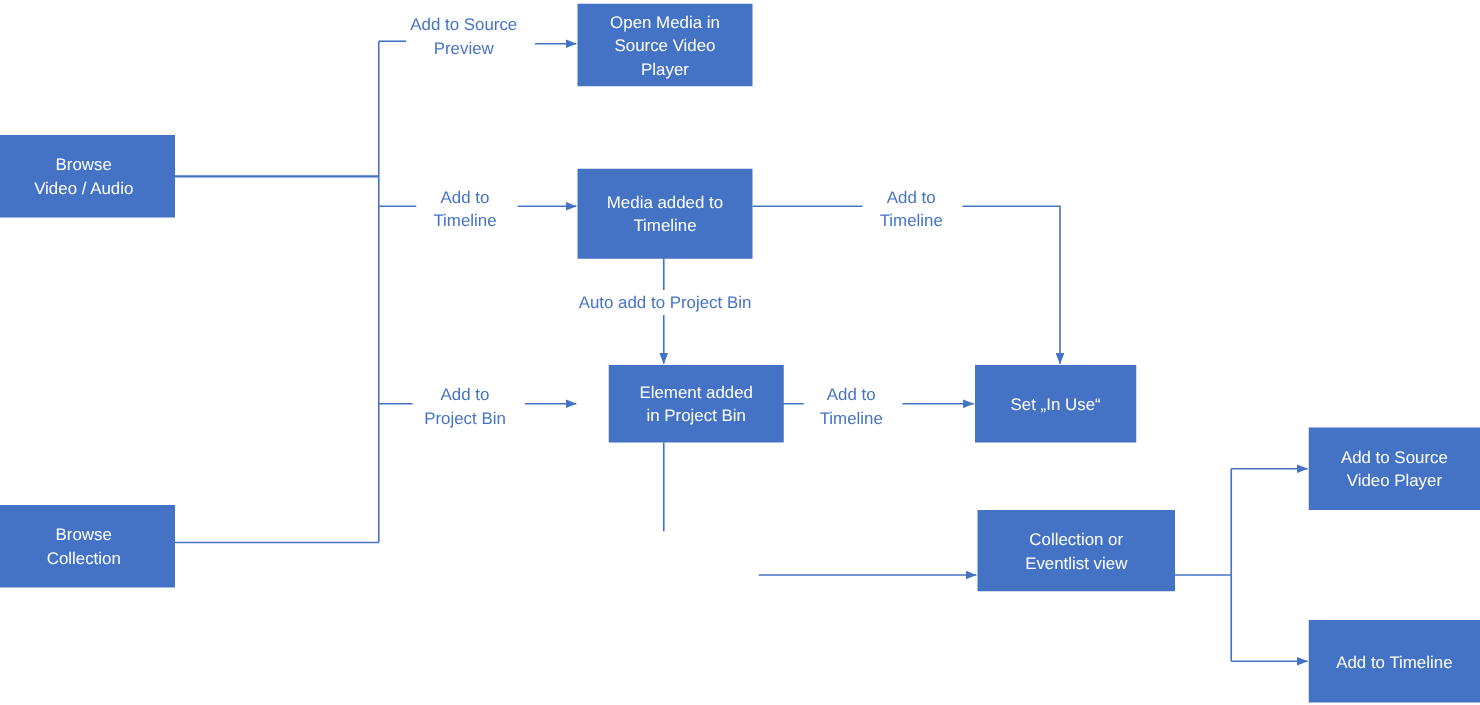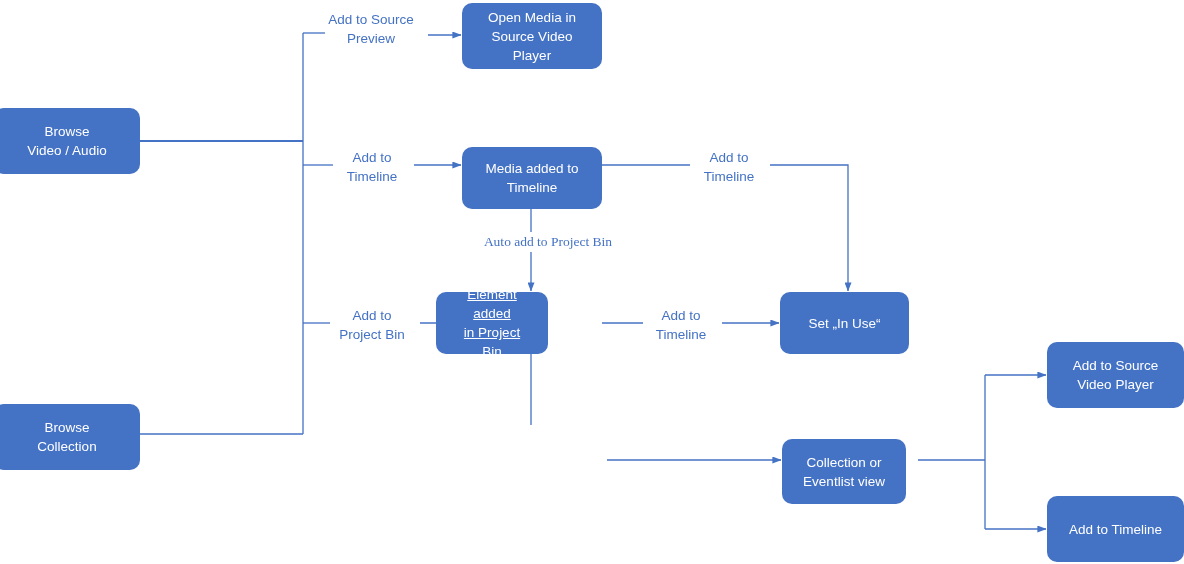--- a/index.html
+++ b/index.html
@@ -11,21 +11,21 @@
     position: relative;
     width: 1184px;
     height: 564px;
     background: #ffffff;
     overflow: hidden;
     font-family: "Liberation Sans", sans-serif;
   }
   .node {
     position: absolute;
     background: #4472C4;
-    border-radius: 10px;
+    border-radius: 0;
     color: #ffffff;
     font-size: 13.5px;
     line-height: 19px;
     display: flex;
     align-items: center;
     justify-content: center;
     text-align: center;
     box-sizing: border-box;
     padding: 2px 20px;
     white-space: pre-line;
@@ -100,36 +100,36 @@
     </g>
   </svg>
 
   <div class="node" style="left:-6px;  top:108px; width:146px; height:66px;">Browse
 Video / Audio</div>
   <div class="node" style="left:-6px;  top:404px; width:146px; height:66px;">Browse
 Collection</div>
   <div class="node" style="left:462px; top:3px;   width:140px; height:66px;">Open Media in
 Source Video
 Player</div>
-  <div class="node" style="left:462px; top:135px; width:140px; height:62px;margin-top:12px;">Media added to
+  <div class="node" style="left:462px; top:135px; width:140px; height:72px;">Media added to
 Timeline</div>
-  <div class="node" style="left:436px; top:292px; width:112px; height:62px;text-decoration:underline;">Element added
+  <div class="node" style="left:487px; top:292px; width:140px; height:62px;">Element added
 in Project Bin</div>
   <div class="node" style="left:780px; top:292px; width:129px; height:62px;">Set „In Use“</div>
-  <div class="node" style="left:782px; top:439px; width:124px; height:65px;">Collection or
+  <div class="node" style="left:782px; top:408px; width:158px; height:65px;">Collection or
 Eventlist view</div>
   <div class="node" style="left:1047px;top:342px; width:137px; height:66px;">Add to Source
 Video Player</div>
   <div class="node" style="left:1047px;top:496px; width:137px; height:66px;">Add to Timeline</div>
 
   <div class="edge-label" style="left:311px; top:10px;  width:120px;">Add to Source
 Preview</div>
   <div class="edge-label" style="left:332px; top:148px; width:80px;">Add to
 Timeline</div>
   <div class="edge-label" style="left:689px; top:148px; width:80px;">Add to
 Timeline</div>
-  <div class="edge-label" style="left:468px; top:232px; width:160px;font-family:Liberation Serif, serif;">Auto add to Project Bin</div>
+  <div class="edge-label" style="left:452px; top:232px; width:160px;">Auto add to Project Bin</div>
   <div class="edge-label" style="left:326px; top:306px; width:92px;">Add to
 Project Bin</div>
   <div class="edge-label" style="left:641px; top:306px; width:80px;">Add to
 Timeline</div>
 
 </div>
 
 </body></html>

